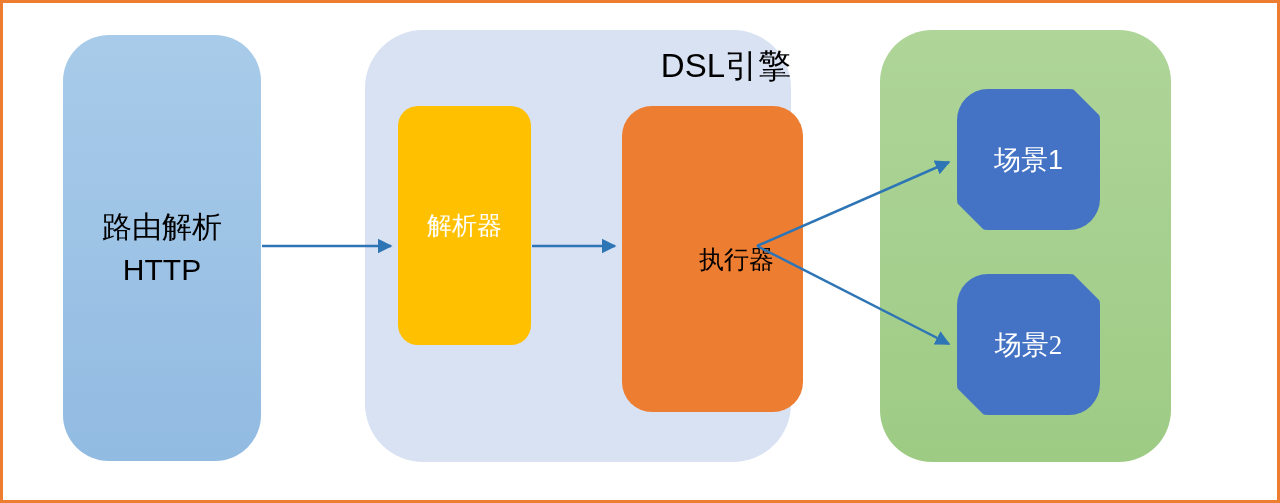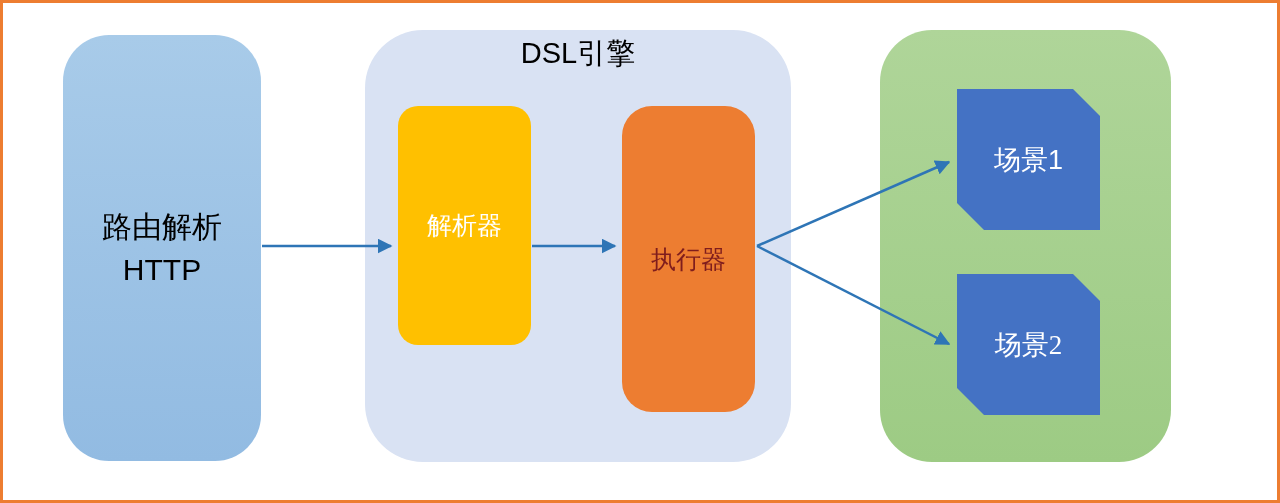--- a/index.html
+++ b/index.html
@@ -17,20 +17,21 @@
     overflow: hidden;
     font-family: "Liberation Sans", "DejaVu Sans", sans-serif;
   }
   .node {
     position: absolute;
     display: flex;
     flex-direction: column;
     align-items: center;
     justify-content: center;
     text-align: center;
+    border-radius: 31px;
   }
   .http-node {
     left: 60px;
     top: 32px;
     width: 198px;
     height: 426px;
     border-radius: 46px;
     background: linear-gradient(180deg, #A8CBE9 0%, #92BBE2 100%);
     color: #000000;
     font-size: 30px;
@@ -40,46 +41,47 @@
     position: absolute;
     left: 362px;
     top: 27px;
     width: 426px;
     height: 432px;
     border-radius: 58px;
     background: #D9E2F3;
   }
   .dsl-title {
     position: absolute;
-    top: 4px;
+    top: 14px;
     left: 0;
     width: 100%;
-    text-align: center;
-    font-size: 29px;
+    text-align: right;
+    font-size: 33px;
     color: #000000;
   }
   .parser-node {
     left: 395px;
     top: 103px;
     width: 133px;
     height: 239px;
     border-radius: 20px;
     background: #FFC000;
     color: #ffffff;
     font-size: 25px;
   }
   .executor-node {
     left: 619px;
     top: 103px;
     width: 133px;
     height: 306px;
     border-radius: 30px;
     background: #ED7D31;
-    color: #7f1d1d;
+    color: #000000;
     font-size: 25px;
+    padding-left: 48px;
   }
   .scene-container {
     position: absolute;
     left: 877px;
     top: 27px;
     width: 291px;
     height: 432px;
     border-radius: 52px;
     background: linear-gradient(180deg, #AFD599 0%, #9DCB84 100%);
   }

